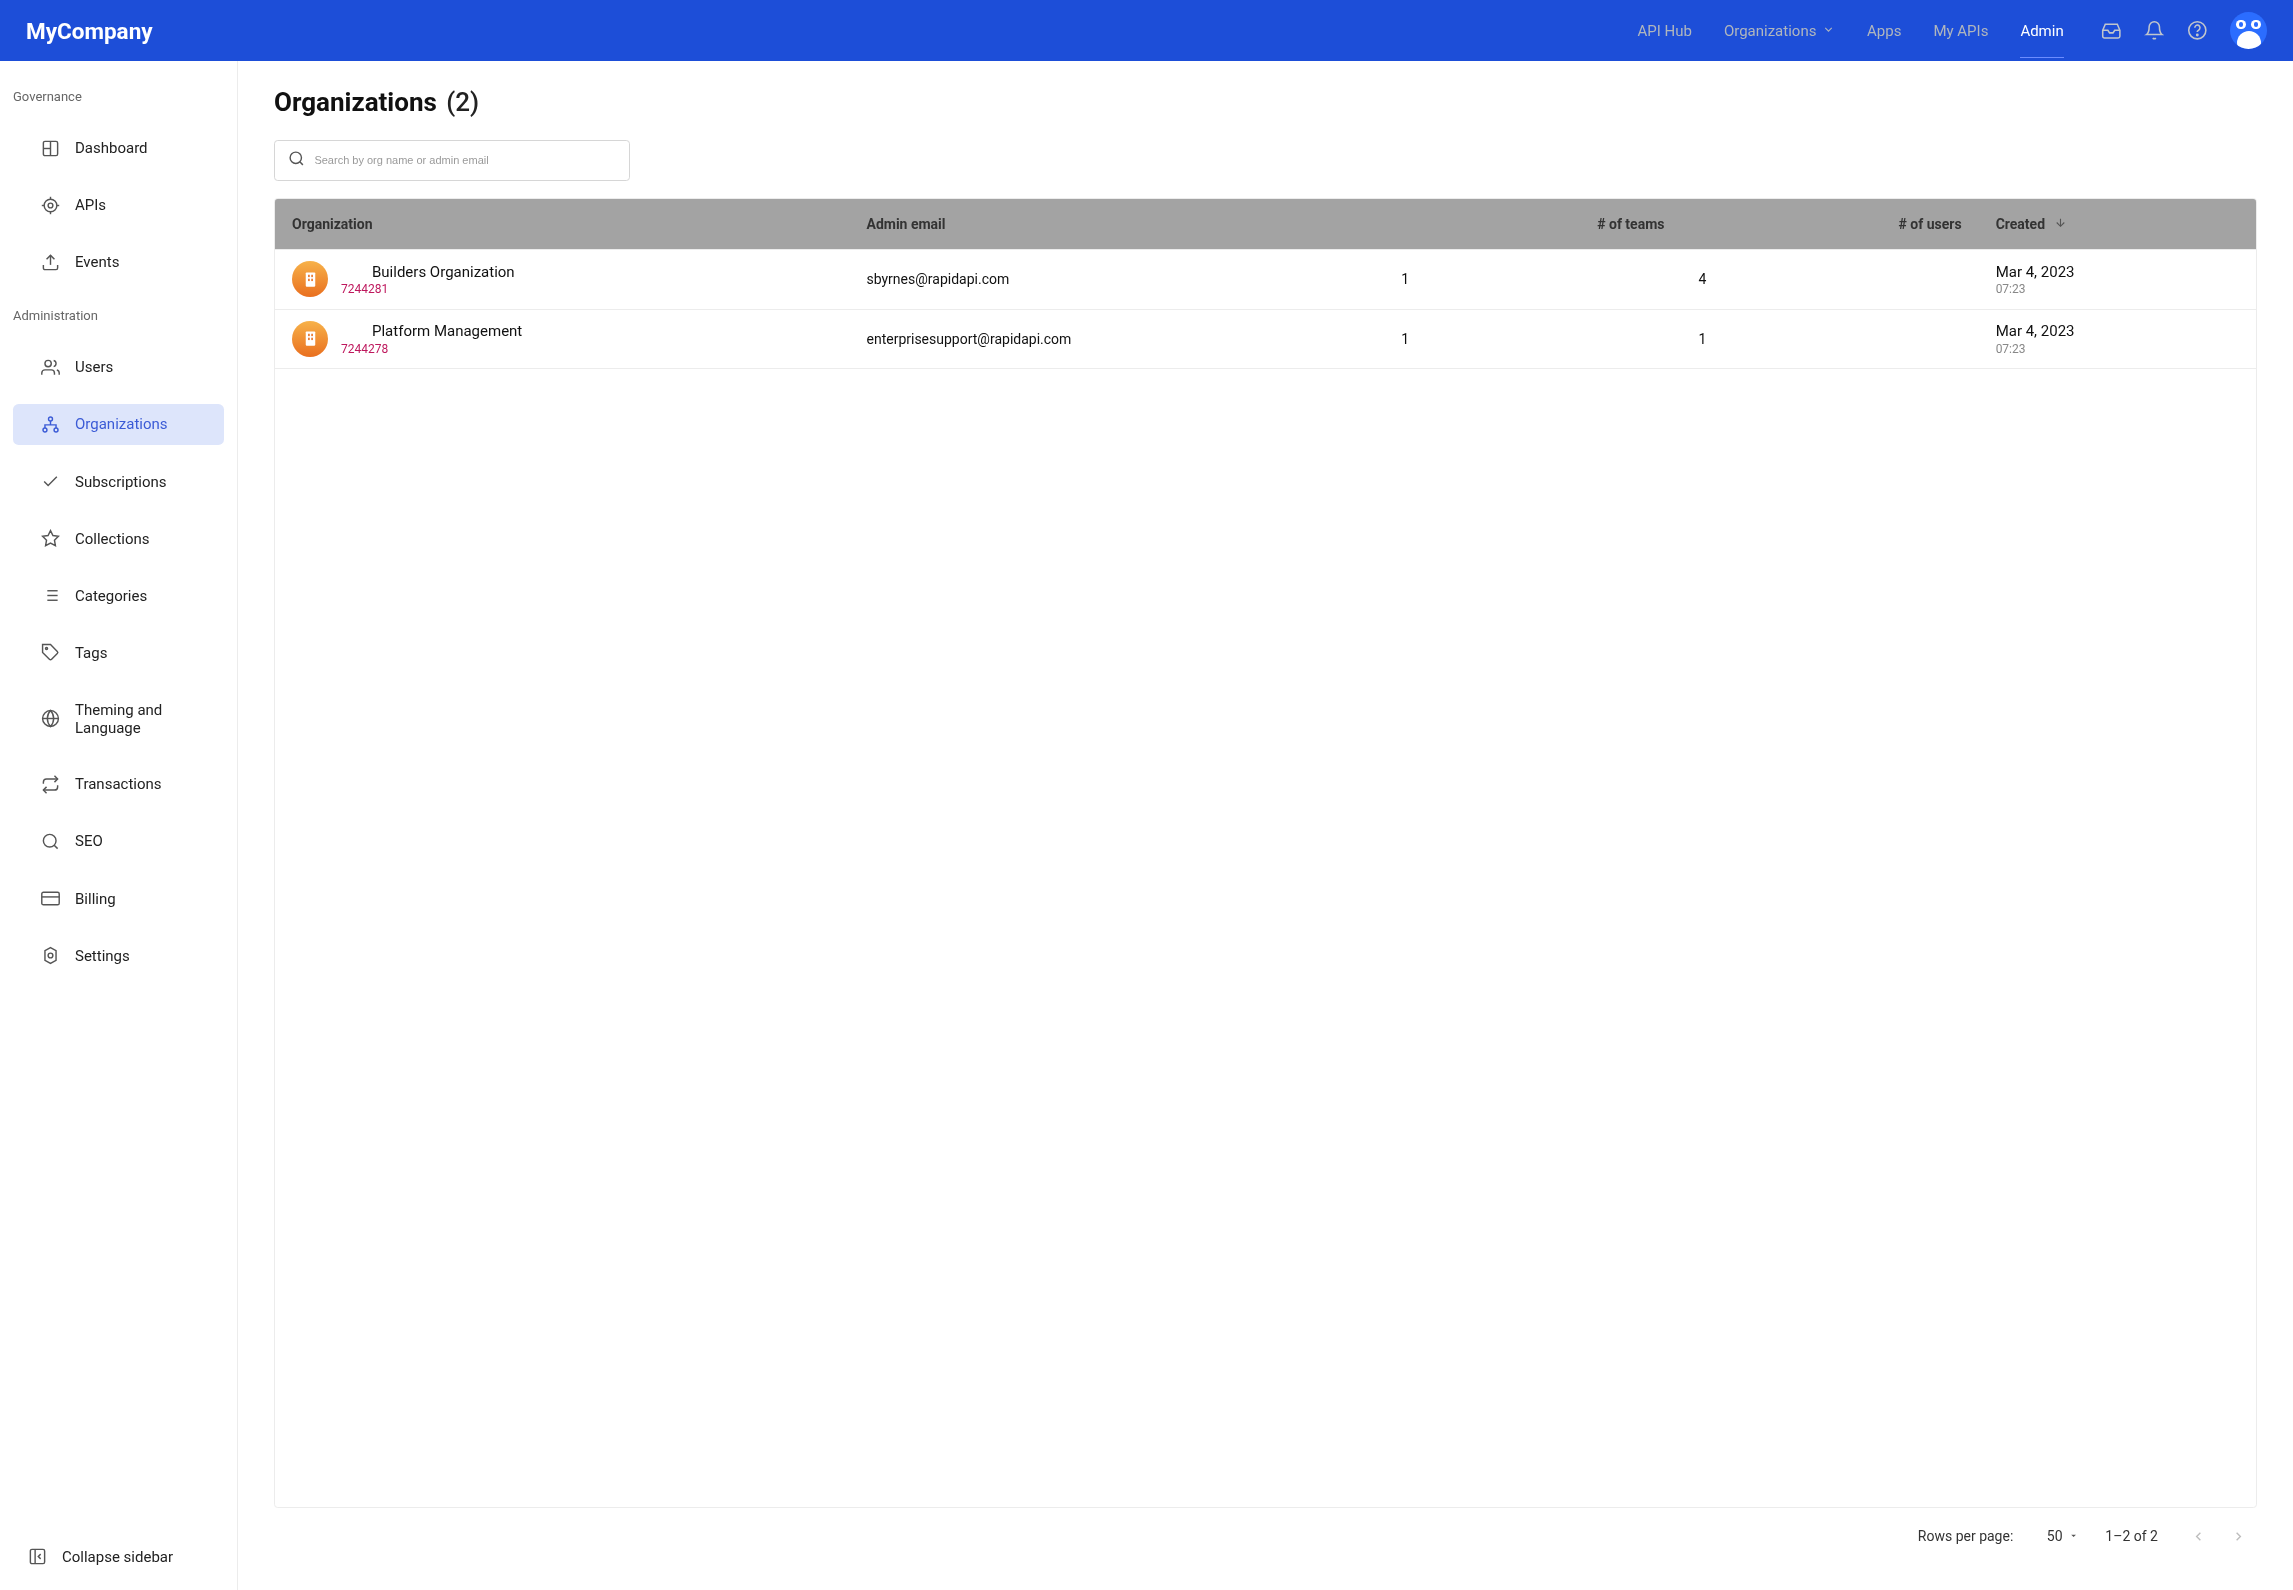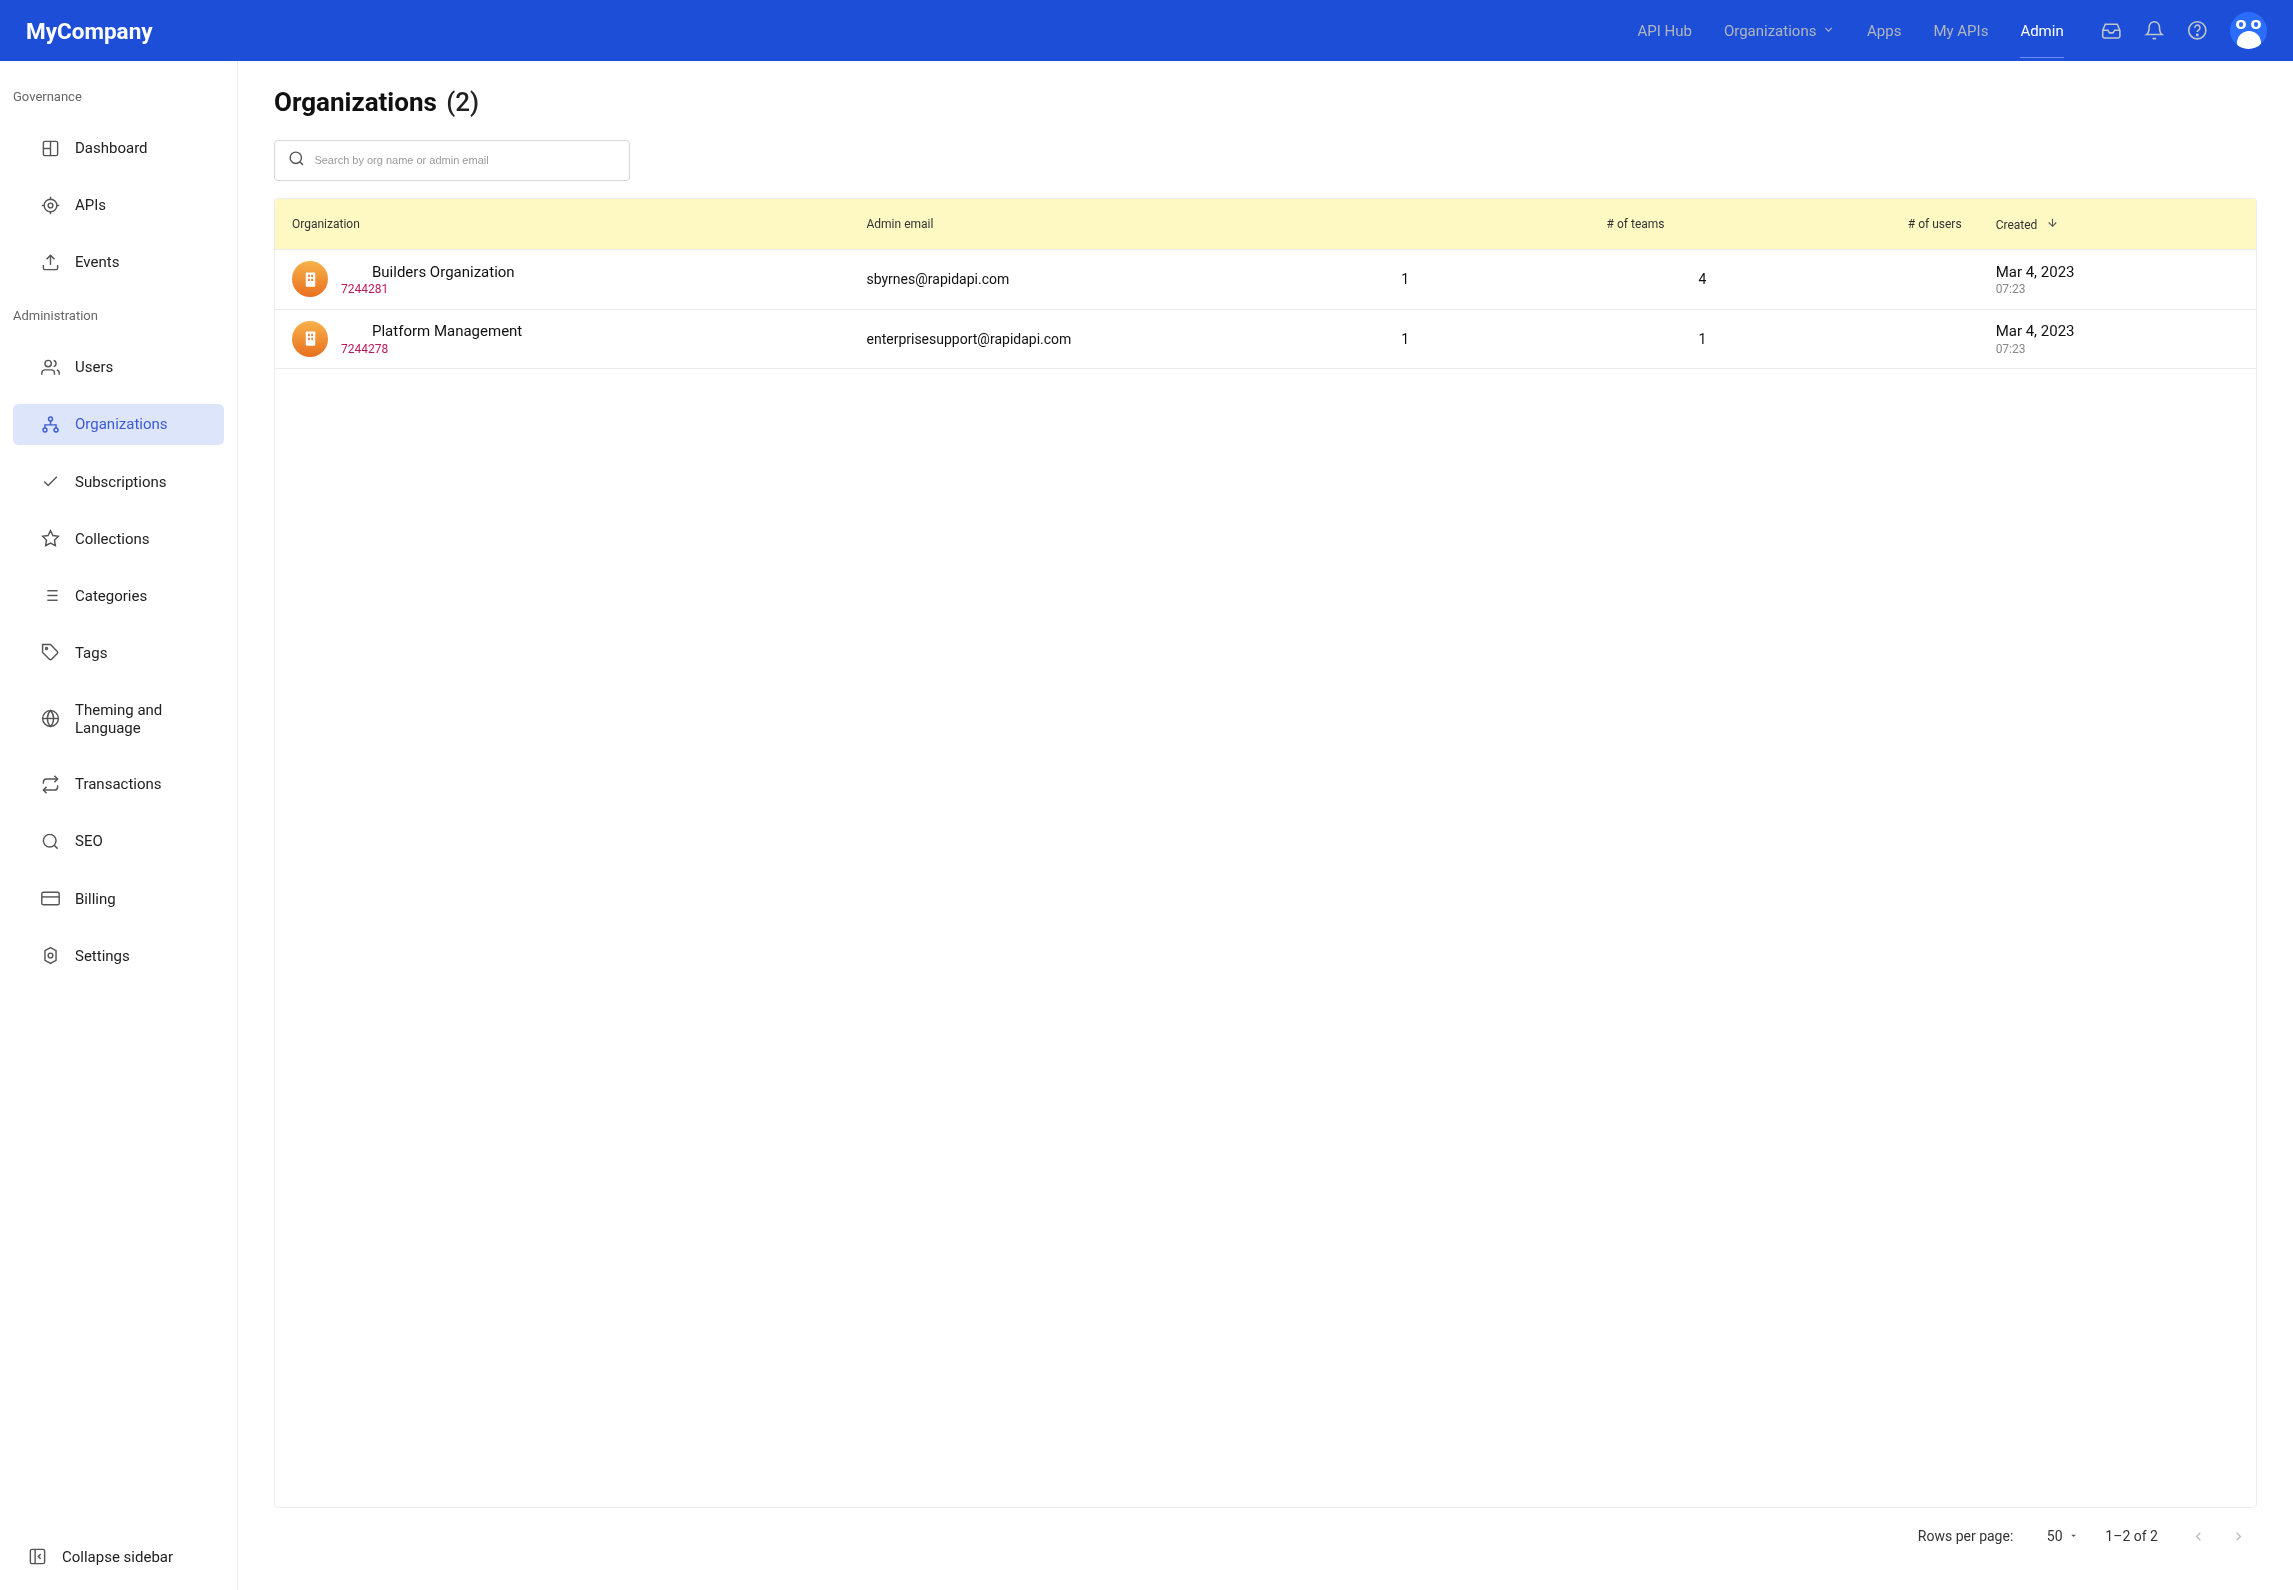--- a/index.html
+++ b/index.html
@@ -39,21 +39,21 @@
   .page-title { font-size: 26px; font-weight:700; display:flex; gap:9.4px; align-items:baseline; margin-bottom: 22.5px;}
   .page-count { font-weight:500; color:#222; }
   
   .search-box { width: 356px; border:0.9px solid #d6d6d6; border-radius:3.7px; display:flex; align-items:center; padding: 9.4px 13px; gap: 9.4px; margin-bottom:17px; }
   .search-box svg { width:17px; height:17px; stroke:#555; fill:none; stroke-width:2; }
   .search-box input { border:none; outline:none; font-size:11px; flex:1; color:#0c4a6e; }
   .search-box input::placeholder { color:#9a9a9a; }
   
   .table-wrap { border:0.9px solid #ececec; border-radius:3.7px; flex:1; display:flex; flex-direction:column; overflow:hidden; }
   .table { width:100%; border-collapse:collapse; }
-  .table thead th { background:#fef9c3; text-align:left; font-size:12px; font-weight:400; color:#333; padding:17px 17px; border-bottom:0.9px solid #ececec; }
+  .table thead th { background:#a3a3a3; text-align:left; font-size:14px; font-weight:700; color:#333; padding:17px 17px; border-bottom:0.9px solid #ececec; }
   .table thead th.right { text-align:right; }
   .sort-arrow { display:inline-flex; margin-left:5.6px; }
   .sort-arrow svg{ width:13px; height:13px; stroke:#555; fill:none; stroke-width:2;}
   
   .table tbody td { padding: 11.2px 17px; border-bottom:0.9px solid #ececec; font-size:14px; vertical-align:middle; }
   .org-cell { display:flex; align-items:center; gap:13px; }
   .org-avatar { width:36px; height:36px; border-radius:50%; background: linear-gradient(180deg,#f7b24a,#e96f1f); display:flex; align-items:center; justify-content:center; color:#fff; flex-shrink:0;}
   .org-avatar svg{ width:19px; height:19px; fill:#fff; }
   .org-name { font-size:15px; color:#111;margin-left:31px; }
   .org-id { font-size:12px; color:#be185d; margin-top:1.9px; }

